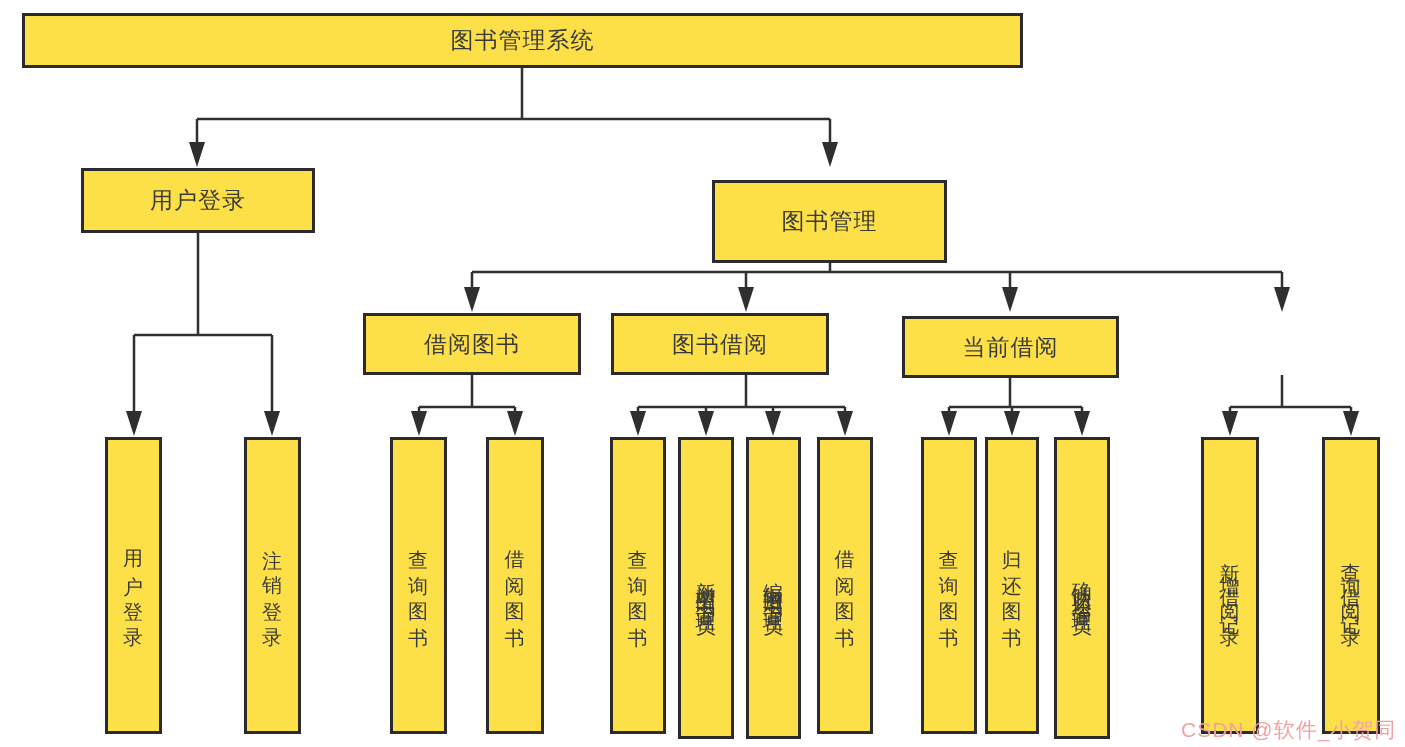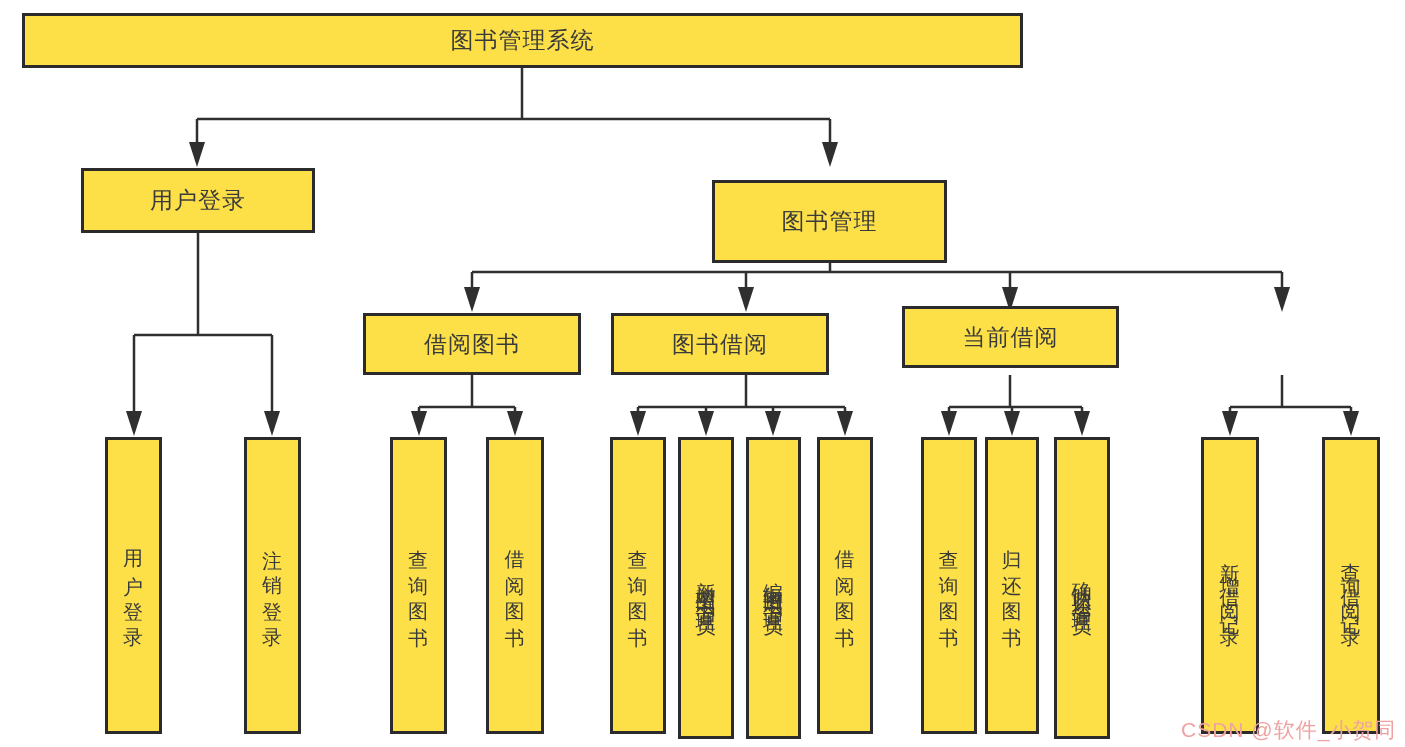--- a/index.html
+++ b/index.html
@@ -107,21 +107,21 @@
   <div class="node h-node" style="left:712px;top:180px;width:235px;height:83px">
     <span>图书管理</span>
   </div>
 
   <div class="node h-node" style="left:363px;top:313px;width:218px;height:62px">
     <span>借阅图书</span>
   </div>
   <div class="node h-node" style="left:611px;top:313px;width:218px;height:62px">
     <span>图书借阅</span>
   </div>
-  <div class="node h-node" style="left:902px;top:306px;width:217px;height:62px">
+  <div class="node h-node" style="left:902px;top:316px;width:217px;height:62px">
     <span>当前借阅</span>
   </div>
 
   <div class="node v-node" style="left:105px;top:437px;width:57px;height:297px">
     <span class="sp-lg">用户登录</span>
   </div>
   <div class="node v-node" style="left:244px;top:437px;width:57px;height:297px">
     <span class="sp-lg">注销登录</span>
   </div>
 

